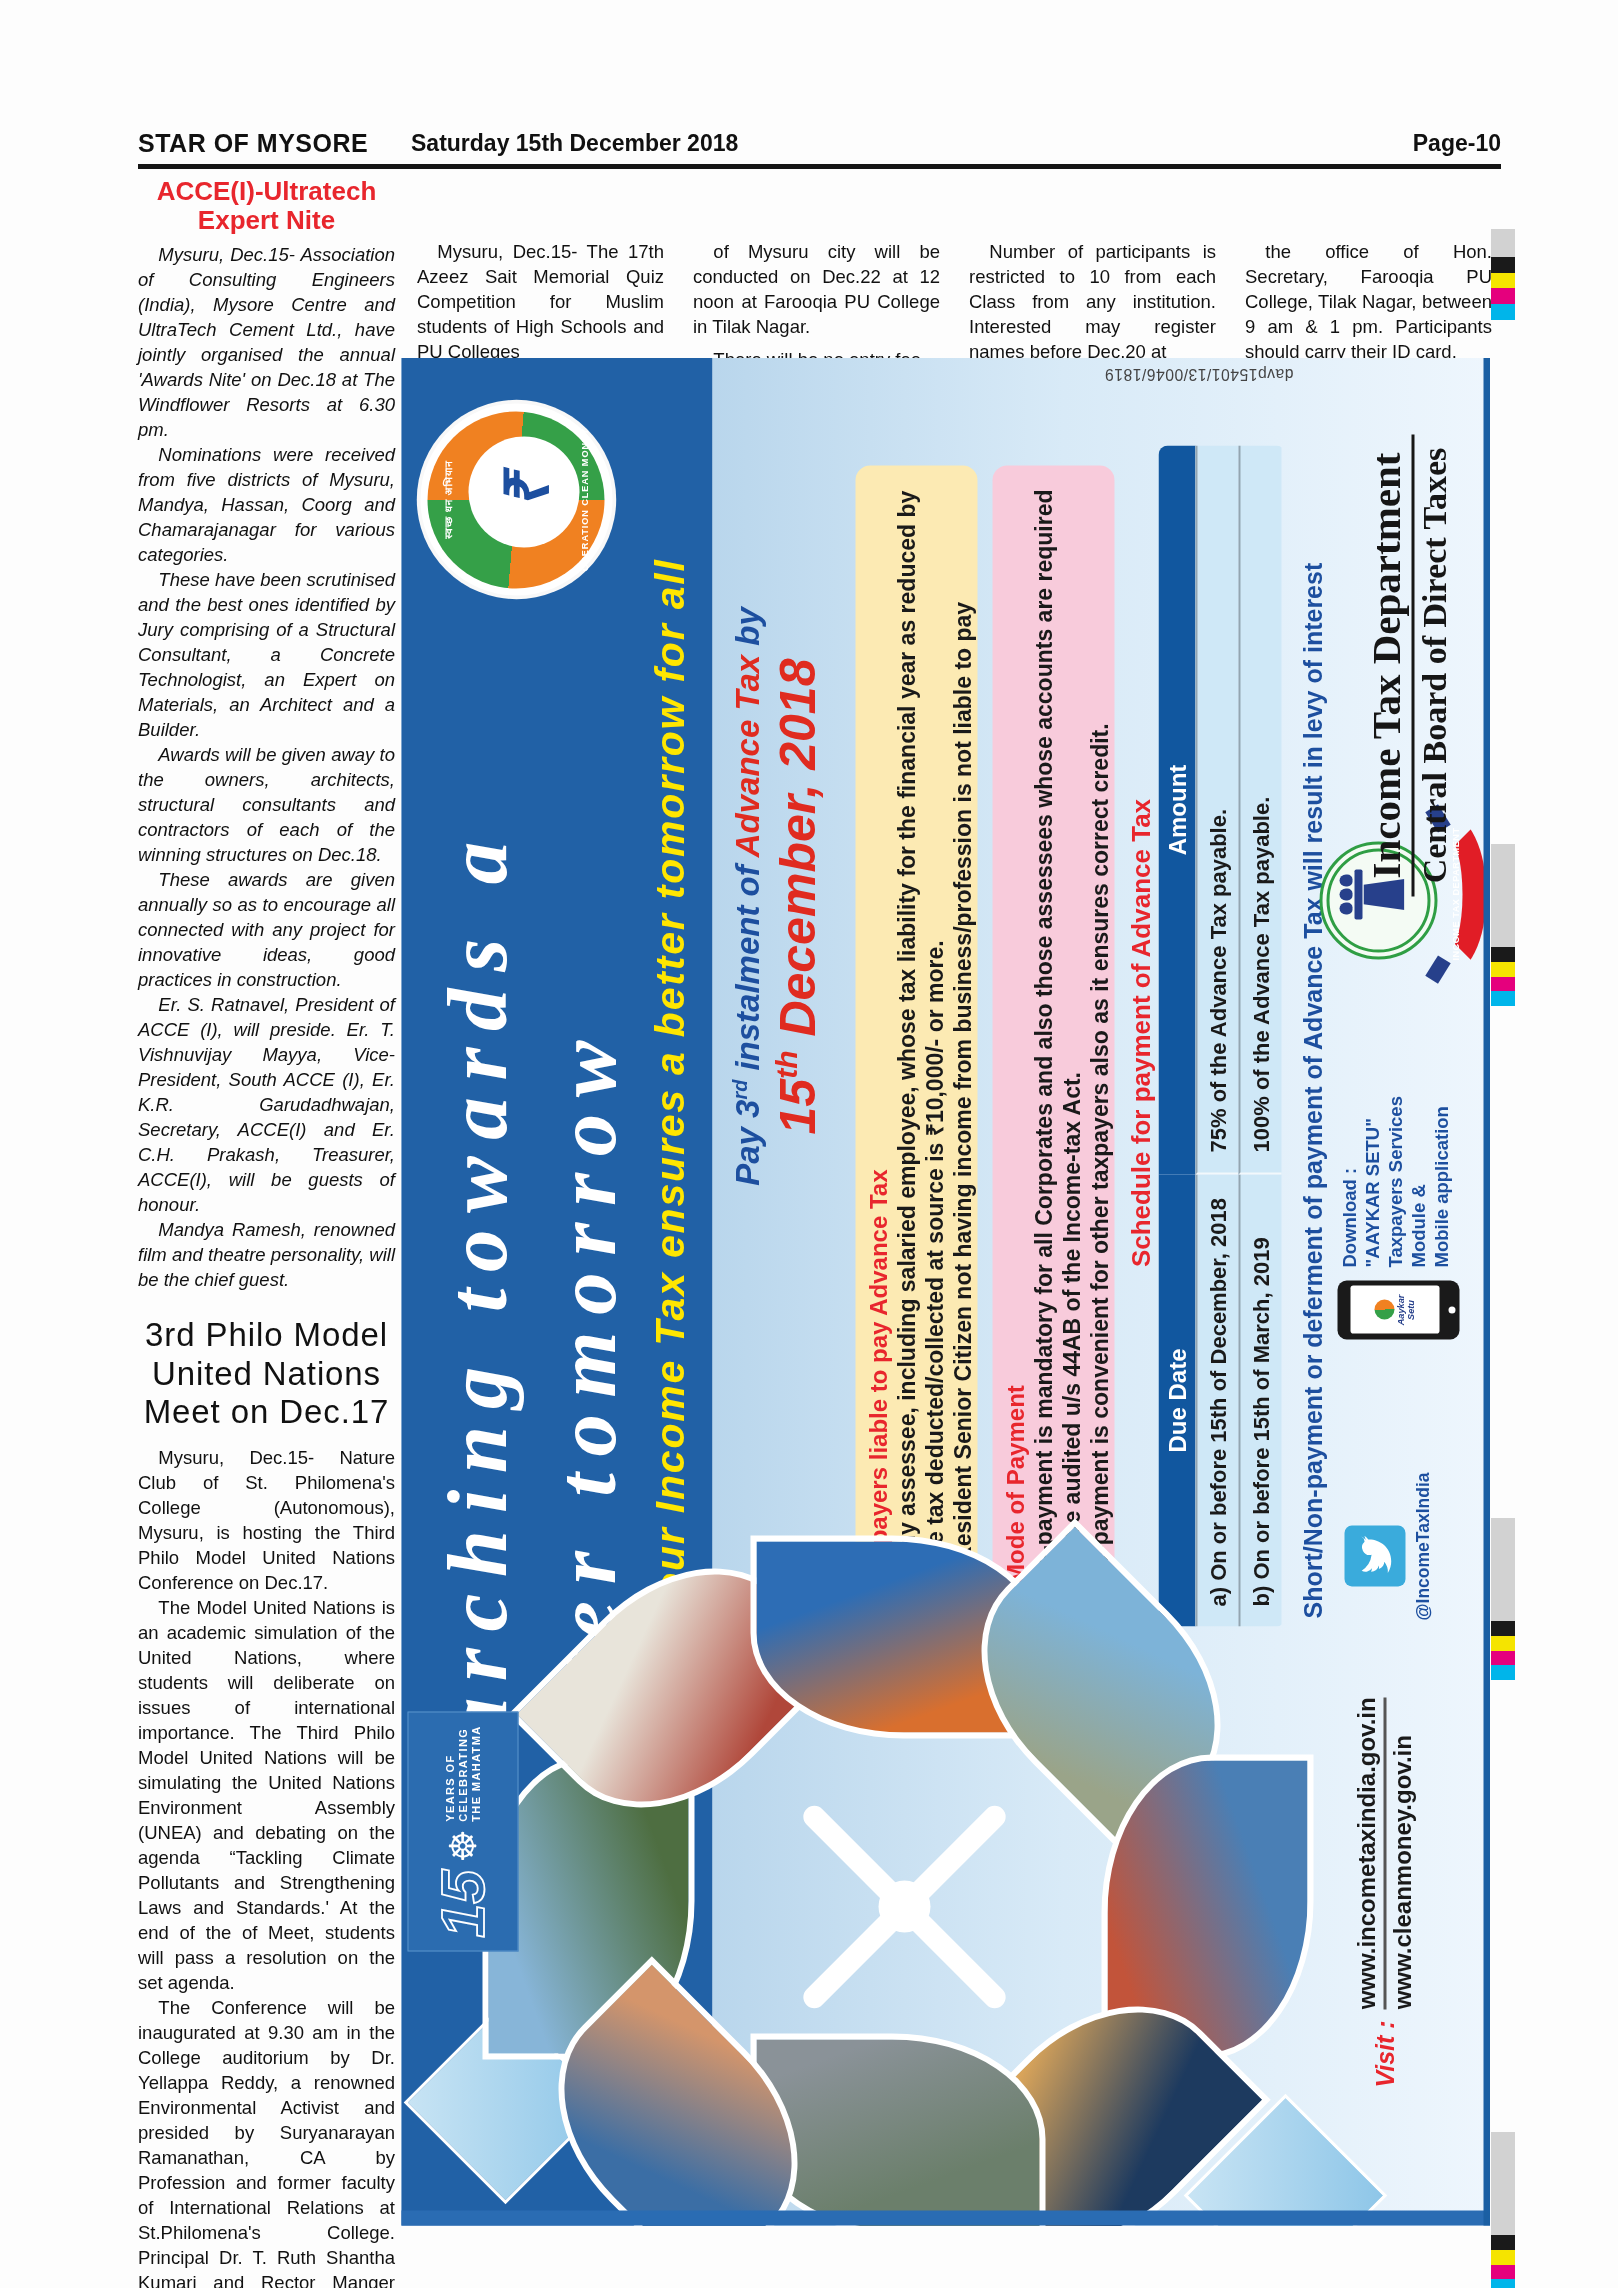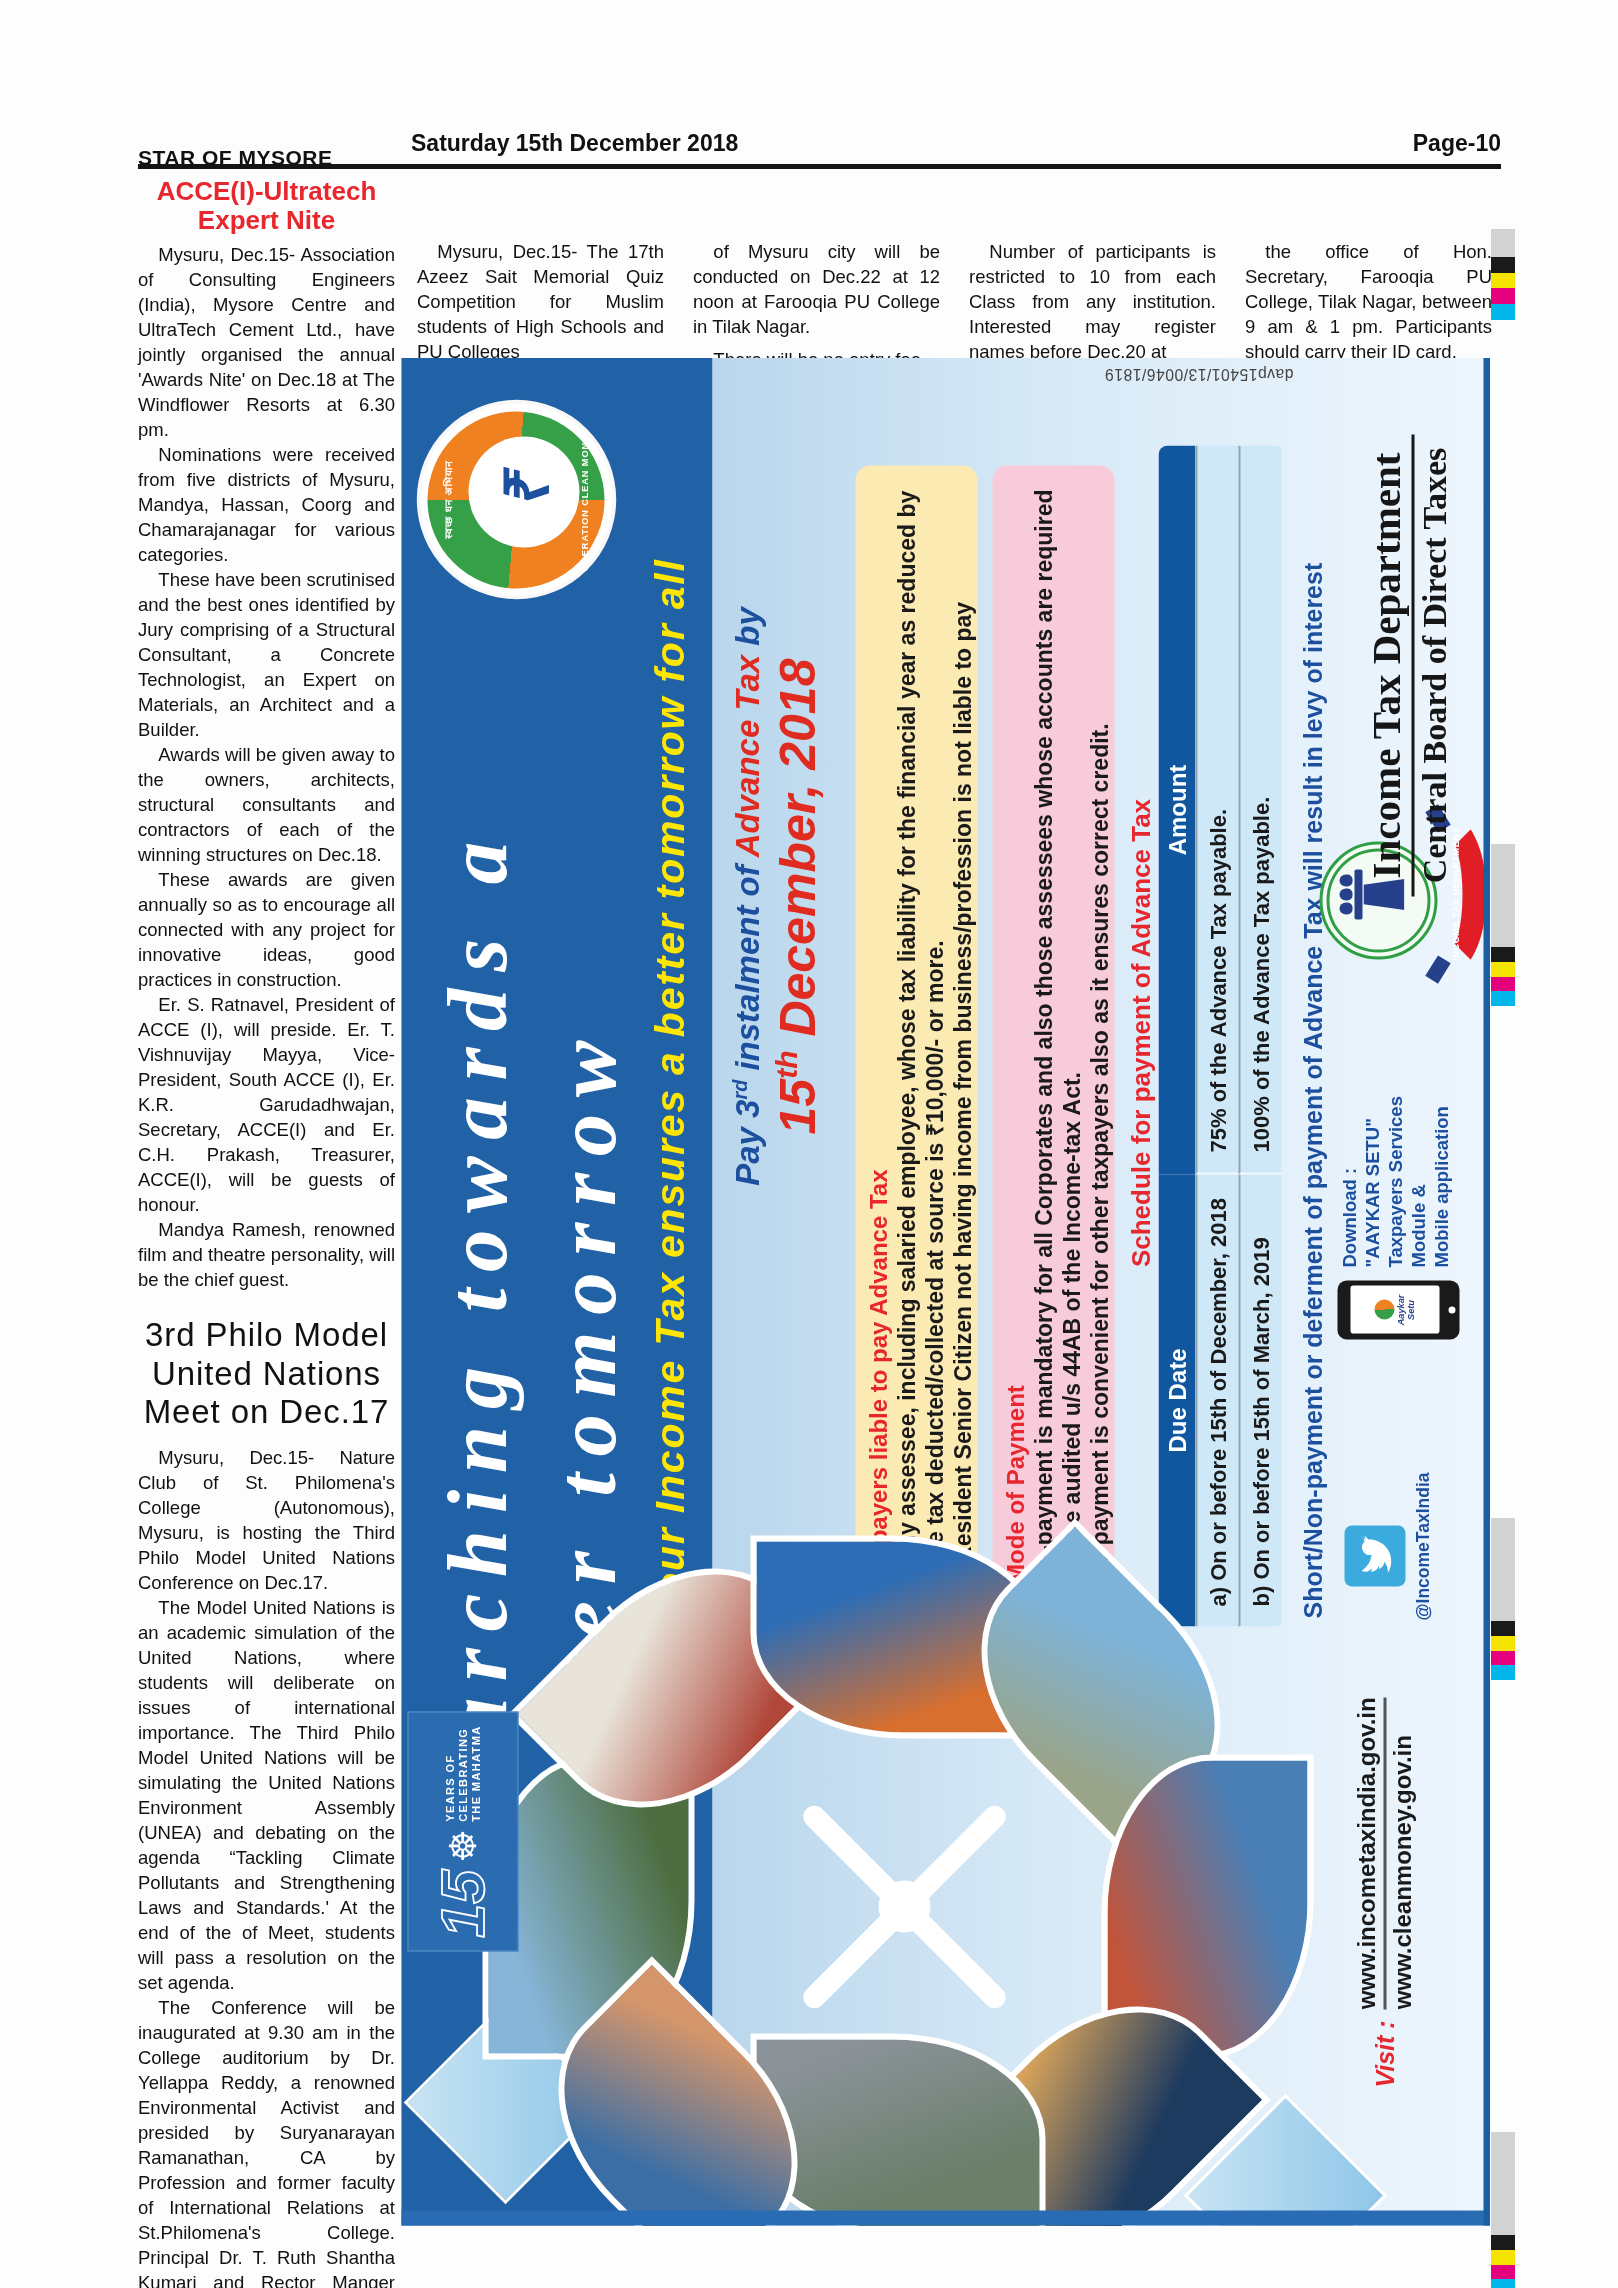--- a/index.html
+++ b/index.html
@@ -1,19 +1,19 @@
 <!DOCTYPE html>
 <html style="font-size:14.8px"><head>
 <meta charset="utf-8">
 <style>
   html,body{margin:0;padding:0;background:#ffffff;}
   #page{position:relative;width:1619px;height:2289px;background:#fdfdfd;overflow:hidden;
         font-family:"Liberation Sans",sans-serif;color:#111;}
   
-  .masthead{position:absolute;left:138px;top:146px;font-size:21px;font-weight:bold;letter-spacing:0.5px;}
+  .masthead{position:absolute;left:138px;top:129px;font-size:25px;font-weight:bold;letter-spacing:0.5px;}
   .edition-date{position:absolute;left:411px;top:130px;font-size:23px;font-weight:bold;}
   .page-no{position:absolute;right:118px;top:130px;font-size:23px;font-weight:bold;}
   .head-rule{position:absolute;left:138px;top:164px;width:1363px;height:4.6px;background:#151515;}
   
   .leftcol{position:absolute;left:138px;top:177px;width:257px;}
   .art1-title{color:#e8262d;font-size:26px;font-weight:bold;text-align:center;line-height:1.1;}
   .body-text{font-size:18.5px;line-height:25px;text-align:justify;}
   .body-text p{margin:0;text-indent:1.1em;}
   .art2-title{font-size:33px;font-weight:normal;text-align:center;line-height:1.18;letter-spacing:0.9px;margin:24px 0 13px 0;}
   
@@ -157,21 +157,21 @@
     <div class="quiz-col">
         <p>the office of Hon. Secretary, Farooqia PU College, Tilak Nagar, between 9 am &amp; 1 pm. Participants should carry their ID card.</p>
       </div>
   </div>
 
   <div class="leftcol">
     <div class="art1-title">
       <span>ACCE(I)-Ultratech</span><br>
       <span>Expert Nite</span>
     </div>
-    <div class="body-text" style="margin-top:7.4px;">
+    <div class="body-text" style="margin-top:7.4px;font-style:italic;">
         <p>Mysuru, Dec.15- Association of Consulting Engineers (India), Mysore Centre and UltraTech Cement Ltd., have jointly organised the annual 'Awards Nite' on Dec.18 at The Windflower Resorts at  6.30 pm.</p>
         <p>Nominations were received from five districts of Mysuru, Mandya, Hassan, Coorg and Chamarajanagar for various categories.</p>
         <p>These have been scrutinised and the best ones identified by Jury comprising of a Structural Consultant, a Concrete Technologist, an Expert on Materials, an Architect and a Builder.</p>
         <p>Awards will be given away to the owners, architects, structural consultants and contractors of each of the winning structures on Dec.18.</p>
         <p>These awards are given annually so as to encourage all connected with any project for innovative ideas, good practices in construction.</p>
         <p>Er. S. Ratnavel, President of ACCE (I), will preside. Er. T. Vishnuvijay Mayya, Vice-President, South ACCE (I), Er. K.R. Garudadhwajan, Secretary, ACCE(I) and Er. C.H. Prakash, Treasurer, ACCE(I), will be guests of honour.</p>
         <p>Mandya Ramesh, renowned film and theatre personality, will be the chief guest.</p>
       </div>
     <div class="art2-title">
       <span>3rd Philo Model</span><br>

